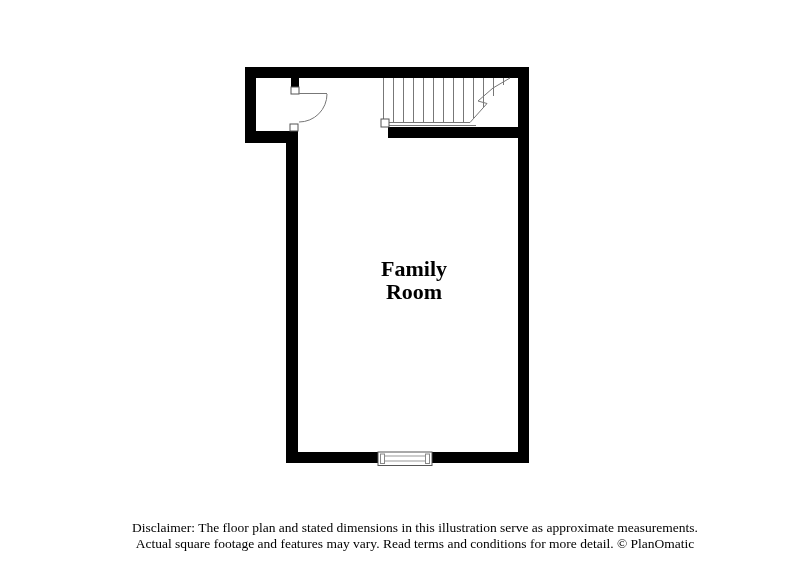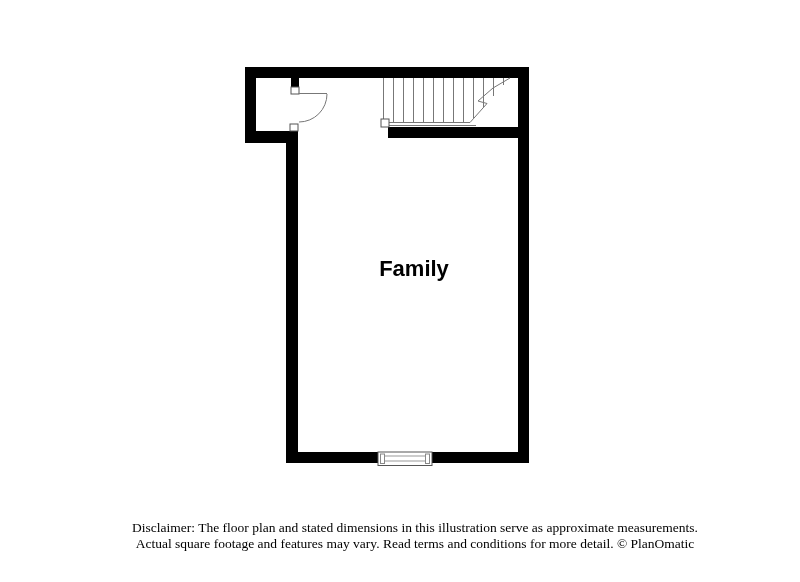--- a/index.html
+++ b/index.html
@@ -21,21 +21,21 @@
   .wall{fill:var(--wall);stroke:none;}
   .thin{stroke:var(--line);stroke-width:1;fill:none;}
   .jamb{fill:var(--bg);stroke:var(--line-dark);stroke-width:1;}
   .win-frame{fill:var(--bg);stroke:var(--line-dark);stroke-width:1;}
   .win-glass{fill:var(--bg);stroke:#999999;stroke-width:1;}
   .win-cap{fill:var(--bg);stroke:#888888;stroke-width:1;}
   .room-label{
     position:absolute;
     left:314px;top:257px;width:200px;
     text-align:center;
-    font-family:Liberation Sans, sans-serif;
+    font-family:Liberation Serif, serif;
     font-weight:bold;
     font-size:22px;
     line-height:23px;
     color:var(--text);
   }
   .disclaimer{
     position:absolute;
     left:25px;top:520px;width:780px;
     text-align:center;
     font-family:"Liberation Serif", serif;
@@ -90,18 +90,19 @@
   <g>
     <rect class="win-frame" x="378" y="452" width="54" height="13.5"></rect>
     <rect class="win-glass" x="384" y="456" width="44" height="5"></rect>
     <rect class="win-cap" x="380.5" y="454" width="4" height="9.5"></rect>
     <rect class="win-cap" x="425.5" y="454" width="4" height="9.5"></rect>
   </g>
 </svg>
 
 <div class="room-label">
   <div>Family</div>
+  <div>Room</div>
 </div>
 
 <div class="disclaimer">
   <div>Disclaimer: The floor plan and stated dimensions in this illustration serve as approximate measurements.</div>
   <div>Actual square footage and features may vary. Read terms and conditions for more detail. © PlanOmatic</div>
 </div>
 
 </body></html>

